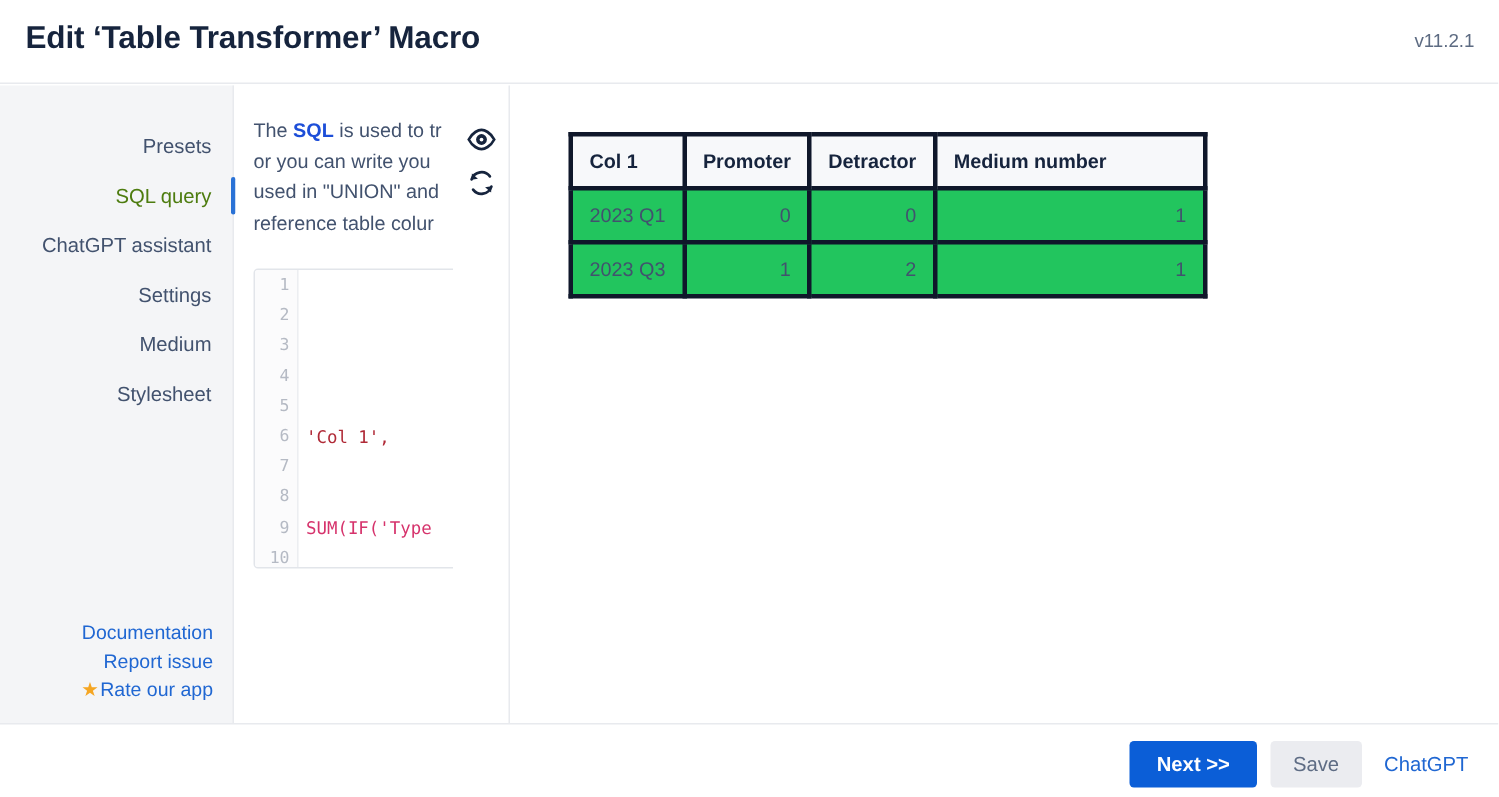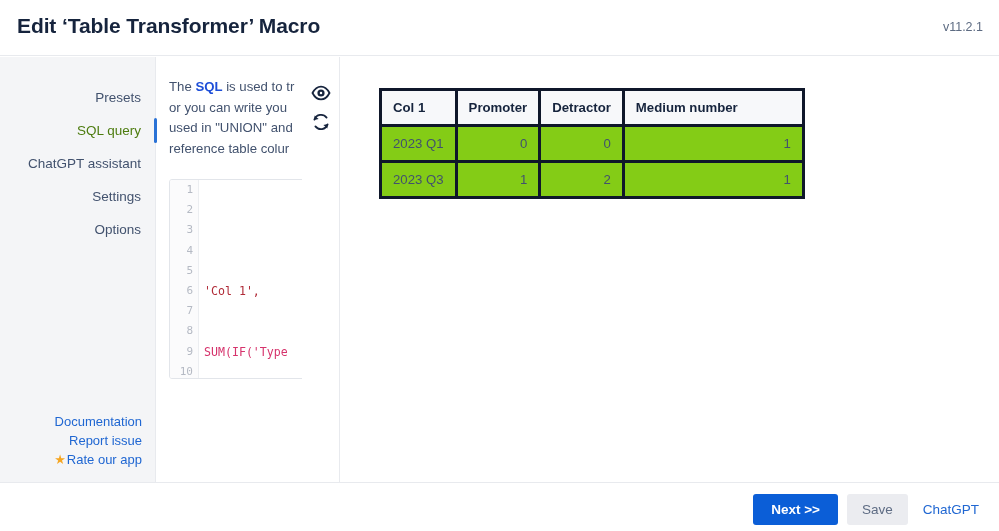--- a/index.html
+++ b/index.html
@@ -245,21 +245,21 @@
     white-space: nowrap;
   }
   .result-table th {
     background: #f7f8fa;
     font-weight: 600;
     color: #16243d;
     text-align: left;
   }
   .result-table td {
     color: #42526e;
-    background: #84cc16;
+    background: #22c55e;
   }
   .result-table td.num { text-align: right; }
   .col-0 { min-width: 75px; }
   .col-1 { min-width: 78px; }
   .col-2 { min-width: 78px; }
   .col-3 { min-width: 180px; }
 
   
   .footer {
     position: absolute;
@@ -315,21 +315,22 @@
   </div>
 
   <div class="body-region">
 
     <div class="sidebar">
       <div class="nav-list">
         <div class="nav-item">Presets</div>
         <div class="nav-item active">SQL query</div>
         <div class="nav-item">ChatGPT assistant</div>
         <div class="nav-item">Settings</div>
-        <div class="nav-item">Options</div>
+        <div class="nav-item">Medium</div>
+        <div class="nav-item">Stylesheet</div>
       </div>
 
       <div class="sidebar-links">
         <span class="side-link">Documentation</span>
         <span class="side-link">Report issue</span>
         <span class="side-link"><span class="star">★</span><span>Rate our app</span></span>
       </div>
     </div>
 
     <div class="editor-col">

